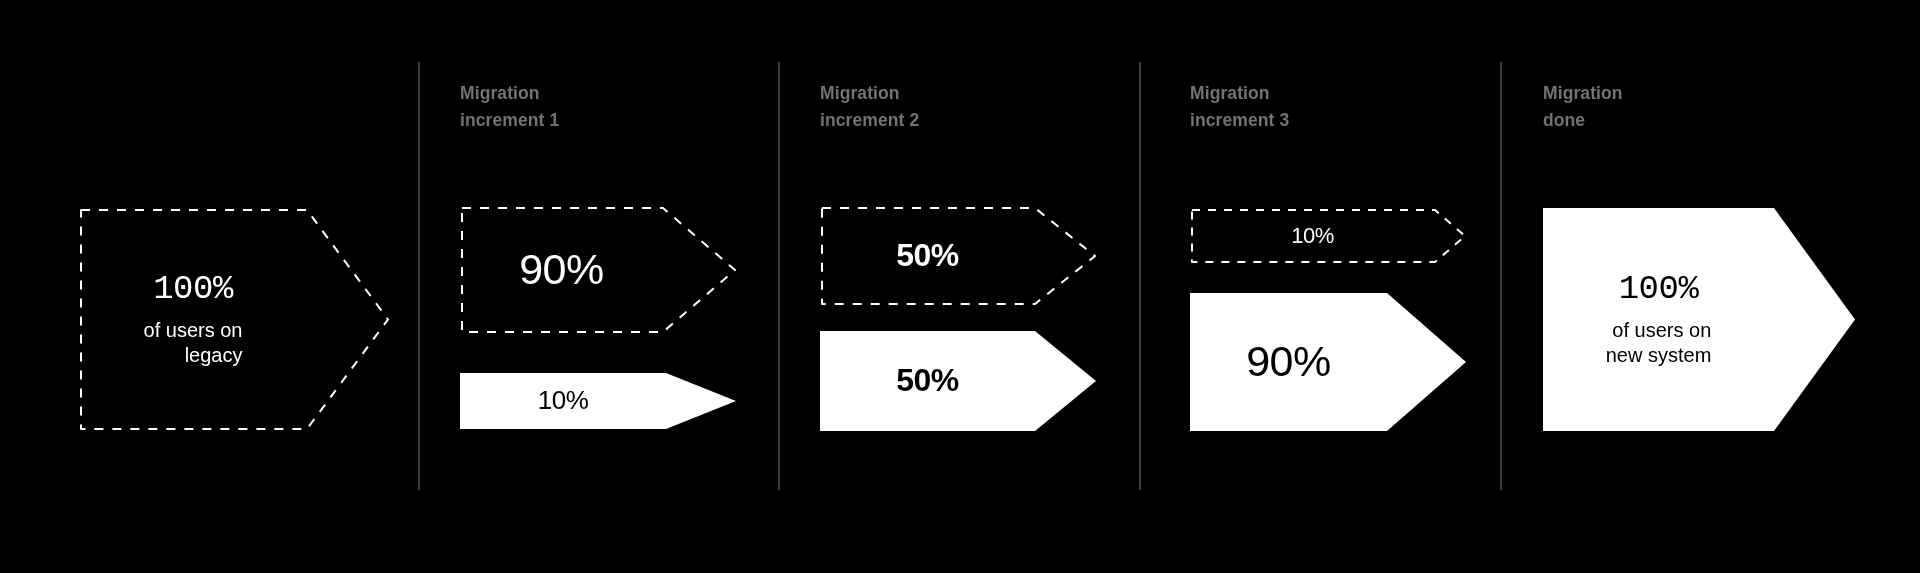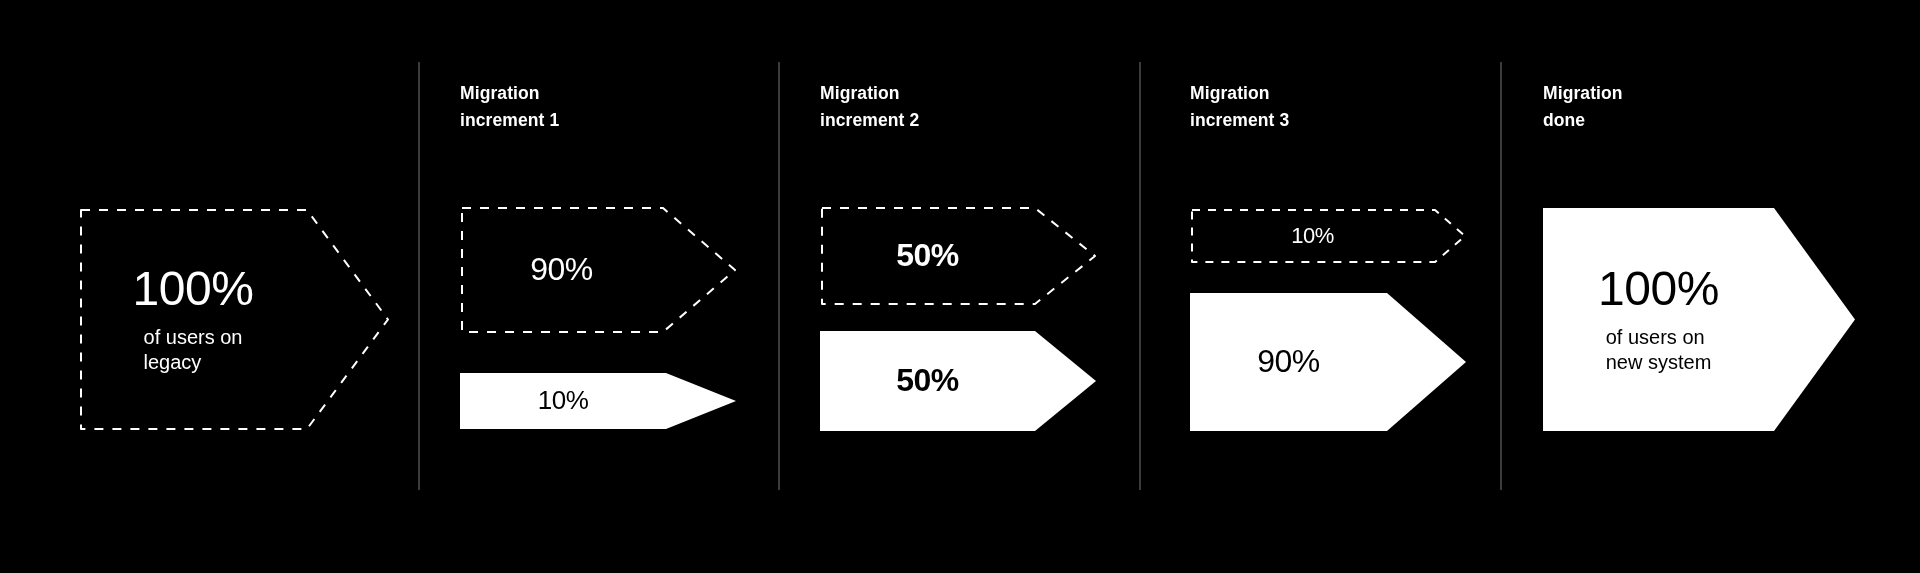--- a/index.html
+++ b/index.html
@@ -28,21 +28,21 @@
     position: absolute;
     top: 62px;
     width: 2px;
     height: 428px;
     background: #3b3b3b;
   }
 
   
   .stage-header {
     position: absolute;
-    color: #ffffff;
+    color: #737373;
     font-size: 17.5px;
     font-weight: bold;
     line-height: 27px;
     letter-spacing: 0.1px;
     white-space: pre-line;
   }
 
   
   .arrow {
     position: absolute;
@@ -68,31 +68,31 @@
   .pct {
     font-weight: normal;
     line-height: 1.06;
     letter-spacing: -0.5px;
     white-space: nowrap;
   }
   .sub {
     white-space: pre-line;
     line-height: 1.25;
     letter-spacing: 0px;
-    text-align: left;
+    text-align: right;
   }
 
   
   .on-dark .pct, .on-dark .sub { color: #ffffff; }
   .on-light .pct, .on-light .sub { color: #000000; }
 
   
-  .size-xl .pct { font-size: 48px; }
+  .size-xl .pct { font-size: 34px; font-family: Liberation Mono, monospace; }
   .size-xl .sub { font-size: 20px; margin-top: 10px; }
-  .size-lg .pct { font-size: 32px; }
+  .size-lg .pct { font-size: 43px; }
   .size-md .pct { font-size: 32px; font-weight: bold; }
   .size-sm .pct { font-size: 26px; }
   .size-xs .pct { font-size: 22px; }
 
   .block-left { align-items: flex-start; }
 </style>
 </head>
 <body>
 
 <div class="board">

